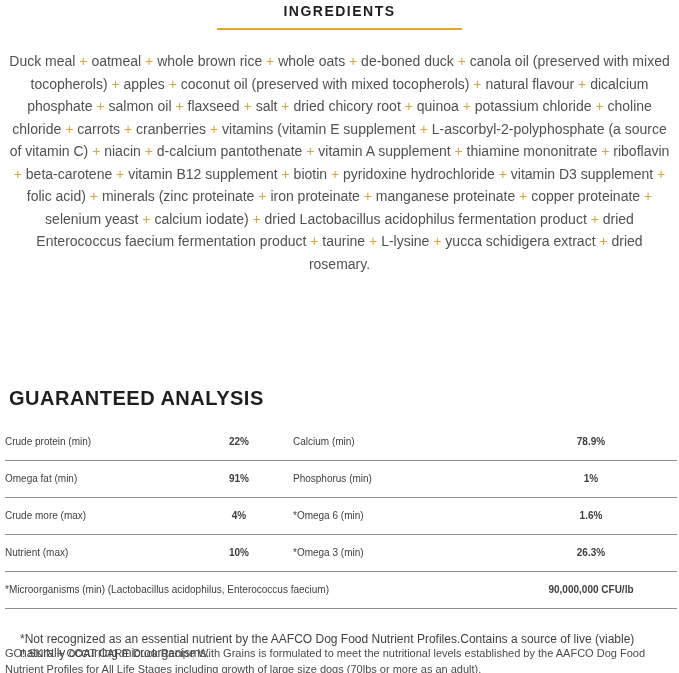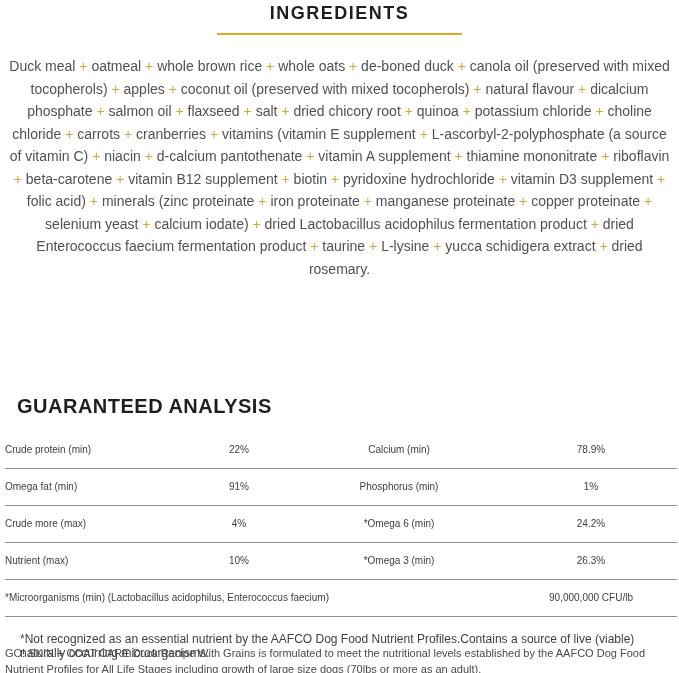--- a/index.html
+++ b/index.html
@@ -16,21 +16,21 @@
     overflow: hidden;
   }
 
   
   .ingredients-section {
     text-align: center;
     padding-top: 3px;
   }
   .ing-heading {
     margin: 0;
-    font-size: 18px;
+    font-size: 14px;
     font-weight: 700;
     letter-spacing: 1.5px;
     color: #1e1e1e;
   }
   .gold-rule {
     width: 245px;
     height: 2px;
     margin: 9px auto 0;
   }
   .ingredients-text {
@@ -46,43 +46,43 @@
   }
 
   
   .analysis-section {
     position: absolute;
     top: 383px;
     left: 5px;
     right: 2px;
   }
   .ga-heading {
-    margin: 12px;
+    margin: 4px;
     font-size: 20px;
     font-weight: 700;
     letter-spacing: 0.5px;
     color: #1e1e1e;
   }
   .ga-table {
     border-collapse: collapse;
     width: 100%;
     margin-top: 14px;
     table-layout: fixed;
   }
   .ga-table td {
     border-bottom: 1px solid #909090;
     font-size: 10px;
     line-height: 16px;
     color: #3e3e3e;
     padding: 10px 0;
     vertical-align: middle;
   }
   .td-label        { text-align: left; padding-left: 3px; }
-  .td-label-right  { text-align: center; padding-left: 30px; }
-  .td-value        { text-align: center; }
+  .td-label-right  { text-align: left; padding-left: 30px; }
+  .td-value        { text-align: center; font-weight: bold; }
 
   
   .footnote {
     position: absolute;
     top: 616px;
     left: 4px;
     right: 2px;
     margin: 16px;
     font-size: 12px;
     color: #414141;
@@ -128,21 +128,21 @@
           <tr>
             <td class="td-label">Omega fat (min)</td>
             <td class="td-value">91%</td>
             <td class="td-label-right">Phosphorus (min)</td>
             <td class="td-value">1%</td>
           </tr>
           <tr>
             <td class="td-label">Crude more (max)</td>
             <td class="td-value">4%</td>
             <td class="td-label-right">*Omega 6 (min)</td>
-            <td class="td-value">24.2%</td>
+            <td class="td-value">1.6%</td>
           </tr>
           <tr>
             <td class="td-label">Nutrient (max)</td>
             <td class="td-value">10%</td>
             <td class="td-label-right">*Omega 3 (min)</td>
             <td class="td-value">26.3%</td>
           </tr>
           <tr>
             <td class="td-label" colspan="3">*Microorganisms (min) (Lactobacillus acidophilus, Enterococcus faecium)</td>
             <td class="td-value">90,000,000 CFU/lb</td>

